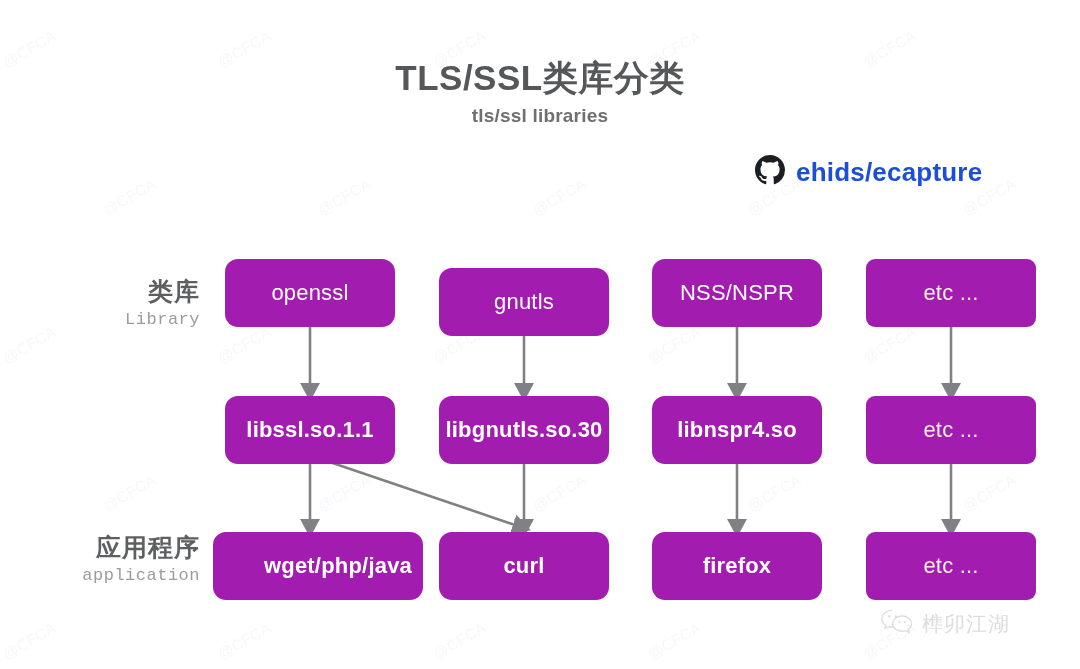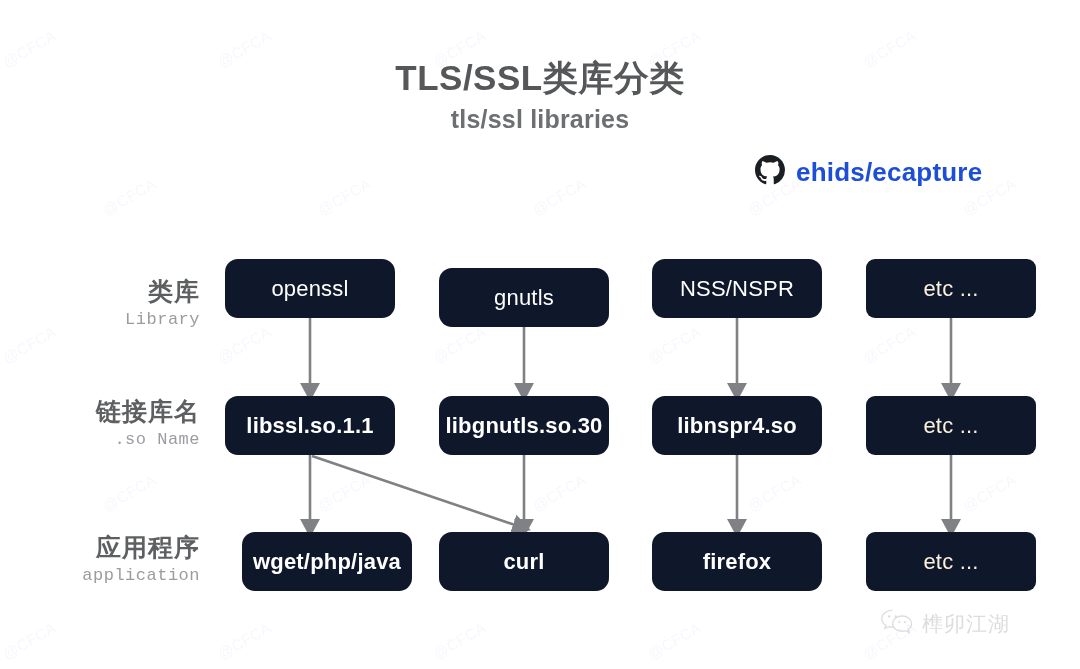--- a/index.html
+++ b/index.html
@@ -46,21 +46,21 @@
     padding-top: 58px;
     font-size: 35px;
     font-weight: bold;
     color: #555759;
     letter-spacing: 0.5px;
     line-height: 1.15;
   }
   #title-en {
     margin: 0;
     padding-top: 7px;
-    font-size: 25px;
+    font-size: 19px;
     font-weight: bold;
     color: #6d6f71;
     letter-spacing: 0.2px;
   }
 
   
   #github-link {
     position: absolute;
     top: 155px;
     left: 755px;
@@ -107,23 +107,23 @@
   .row-label .rl-en {
     font-size: 17px;
     color: #9a9ca0;
     font-family: "Liberation Mono", "DejaVu Sans Mono", monospace;
     letter-spacing: 0.5px;
     margin-top: 4px;
   }
 
   .node {
     position: absolute;
-    height: 59px;
+    height: 68px;
     border-radius: 13px;
-    background: #0f172a;
+    background: #a21caf;
     color: #ffffff;
     display: flex;
     align-items: center;
     justify-content: center;
     font-size: 22px;
     letter-spacing: 0.2px;
     z-index: 2;
   }
   .node.bold { font-weight: bold; text-align: right; }
   .node.muted { color: #fdf0dd; border-radius: 9px; }
@@ -224,34 +224,30 @@
 
   <div class="row-label" style="top:276px">
     <div class="rl-cn">类库</div>
     <div class="rl-en">Library</div>
   </div>
   <div class="node" style="left:225px; top:259px; width:170px;">openssl</div>
   <div class="node" style="left:439px; top:268px; width:170px;">gnutls</div>
   <div class="node" style="left:652px; top:259px; width:170px;">NSS/NSPR</div>
   <div class="node muted" style="left:866px; top:259px; width:170px;">etc ...</div>
 
-  <div class="row-label" style="top:396px">
-    <div class="rl-cn">链接库名</div>
-    <div class="rl-en">.so Name</div>
-  </div>
   <div class="node bold" style="left:225px; top:396px; width:170px;">libssl.so.1.1</div>
   <div class="node bold" style="left:439px; top:396px; width:170px;">libgnutls.so.30</div>
   <div class="node bold" style="left:652px; top:396px; width:170px;">libnspr4.so</div>
   <div class="node muted" style="left:866px; top:396px; width:170px;">etc ...</div>
 
   <div class="row-label" style="top:532px">
     <div class="rl-cn">应用程序</div>
     <div class="rl-en">application</div>
   </div>
-  <div class="node bold" style="left:242px; top:532px; width:170px;">wget/php/java</div>
+  <div class="node bold" style="left:213px; top:532px; width:170px;padding-left:40px;">wget/php/java</div>
   <div class="node bold" style="left:439px; top:532px; width:170px;">curl</div>
   <div class="node bold" style="left:652px; top:532px; width:170px;">firefox</div>
   <div class="node muted" style="left:866px; top:532px; width:170px;">etc ...</div>
 
 </div>
 
 <div id="wechat-badge">
   <span>
     <svg width="34" height="28" viewBox="0 0 36 30" fill="none" stroke="#b9bbc0" stroke-width="1.4">
       <path d="M13.2 2.2C6.9 2.2 1.8 6.3 1.8 11.4c0 2.9 1.7 5.5 4.3 7.2l-1.1 3.4 3.9-2a14.6 14.6 0 0 0 4.3.6h.6"></path>

